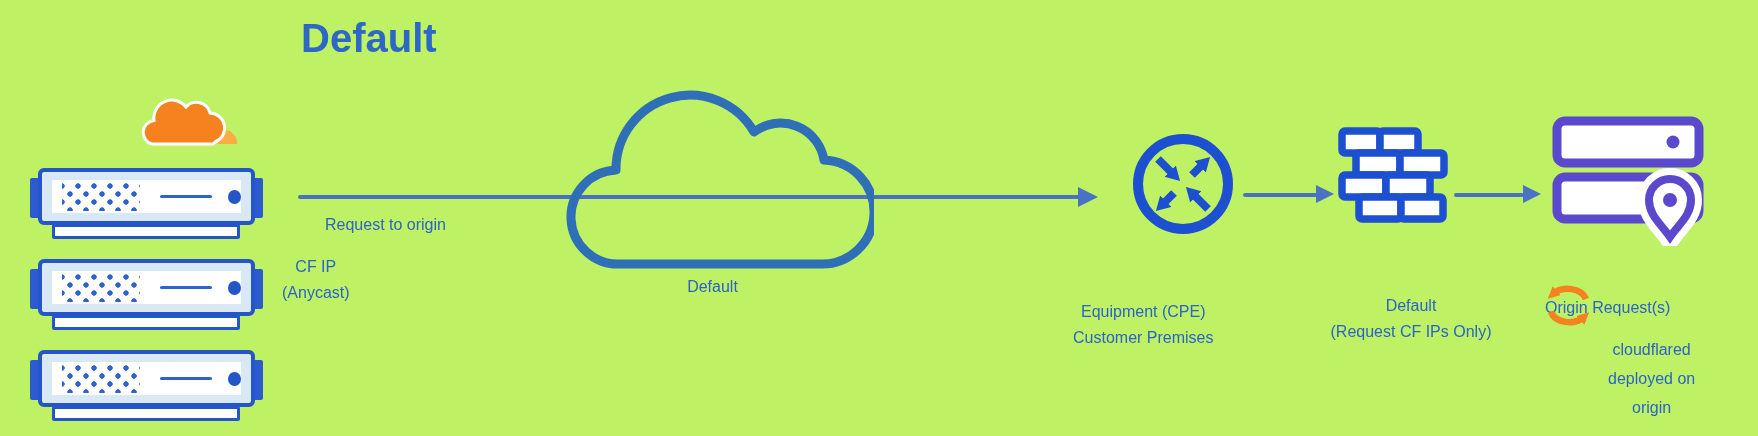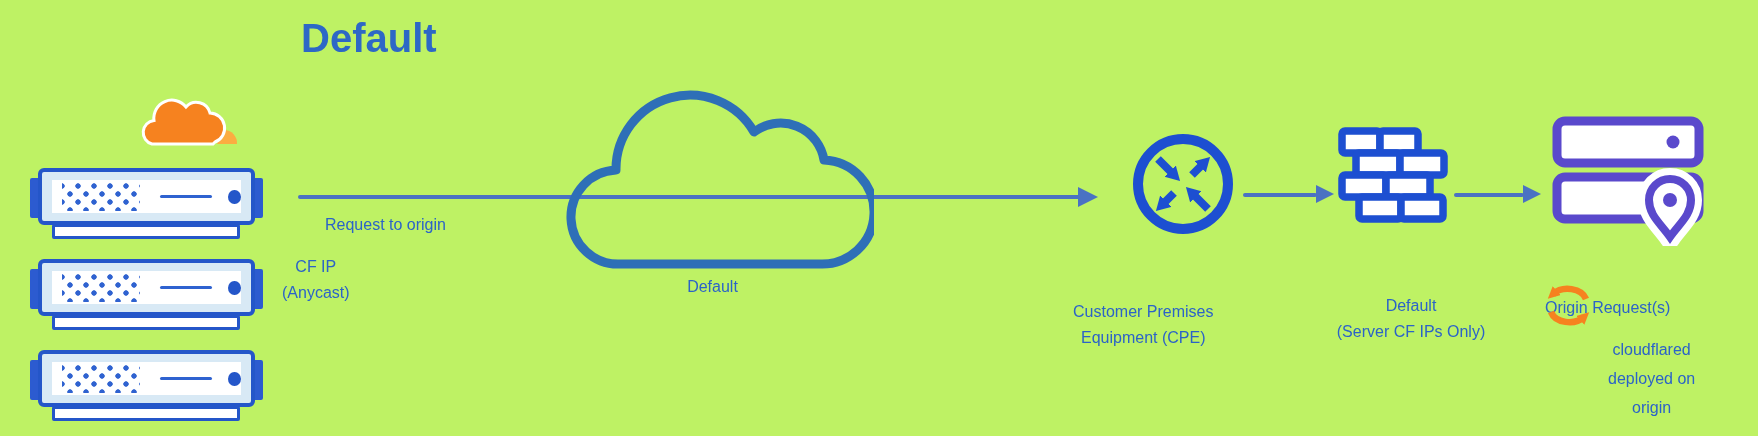--- a/index.html
+++ b/index.html
@@ -111,42 +111,42 @@
         <path d="M0,0 L14,8 L0,16 Z" fill="#1d4fd1"></path>
       </marker>
     </defs>
     <circle cx="52" cy="52" r="45" fill="none" stroke="#1d4fd1" stroke-width="10"></circle>
     <line x1="27" y1="27" x2="42" y2="42" stroke="#1d4fd1" stroke-width="8" marker-end="url(#bh)"></line>
     <line x1="61" y1="43" x2="72" y2="32" stroke="#1d4fd1" stroke-width="8" marker-end="url(#bh)"></line>
     <line x1="43" y1="61" x2="32" y2="72" stroke="#1d4fd1" stroke-width="8" marker-end="url(#bh)"></line>
     <line x1="77" y1="77" x2="62" y2="62" stroke="#1d4fd1" stroke-width="8" marker-end="url(#bh)"></line>
   </svg>
   <div class="lbl multiline" style="left:1073px;top:252px;">
+    <div>Equipment (CPE)</div>
     <div>Customer Premises</div>
-    <div>Equipment (CPE)</div>
   </div>
 
   <div class="hline" style="left:1243px;top:193px;width:74px;"></div>
   <div class="ahead" style="left:1316px;top:185px;border-left-width:18px;border-top-width:9px;border-bottom-width:9px;"></div>
 
   <svg class="svgbox" style="left:1337px;top:126px;" width="114" height="102" viewBox="0 0 114 102">
     <g fill="#ffffff" stroke="#1d4fd1" stroke-width="7.5">
       <rect x="5" y="5" width="38" height="22" rx="3"></rect>
       <rect x="43" y="5" width="38" height="22" rx="3"></rect>
       <rect x="19" y="27" width="44" height="22" rx="3"></rect>
       <rect x="63" y="27" width="44" height="22" rx="3"></rect>
       <rect x="5" y="49" width="44" height="22" rx="3"></rect>
       <rect x="49" y="49" width="44" height="22" rx="3"></rect>
       <rect x="22" y="71" width="42" height="22" rx="3"></rect>
       <rect x="64" y="71" width="42" height="22" rx="3"></rect>
     </g>
   </svg>
   <div class="lbl multiline" style="left:1296px;top:246px;width:230px;text-align:center;">
     <div>Default</div>
-    <div>(Server CF IPs Only)</div>
+    <div>(Request CF IPs Only)</div>
   </div>
 
   <div class="hline" style="left:1454px;top:193px;width:70px;"></div>
   <div class="ahead" style="left:1523px;top:185px;border-left-width:18px;border-top-width:9px;border-bottom-width:9px;"></div>
 
   <svg class="svgbox" style="left:1552px;top:116px;" width="152" height="130" viewBox="0 0 152 130">
     <rect x="5" y="5" width="142" height="42" rx="8" fill="#ffffff" stroke="#5a49cc" stroke-width="9"></rect>
     <circle cx="121" cy="26" r="6.5" fill="#5a49cc"></circle>
     <rect x="5" y="61" width="142" height="42" rx="8" fill="#ffffff" stroke="#5a49cc" stroke-width="9"></rect>
     <path d="M118,121 C 108,107 97,99 97,84 A 21 21 0 1 1 139 84 C 139,99 128,107 118,121 Z" fill="none" stroke="#ffffff" stroke-width="22"></path>

